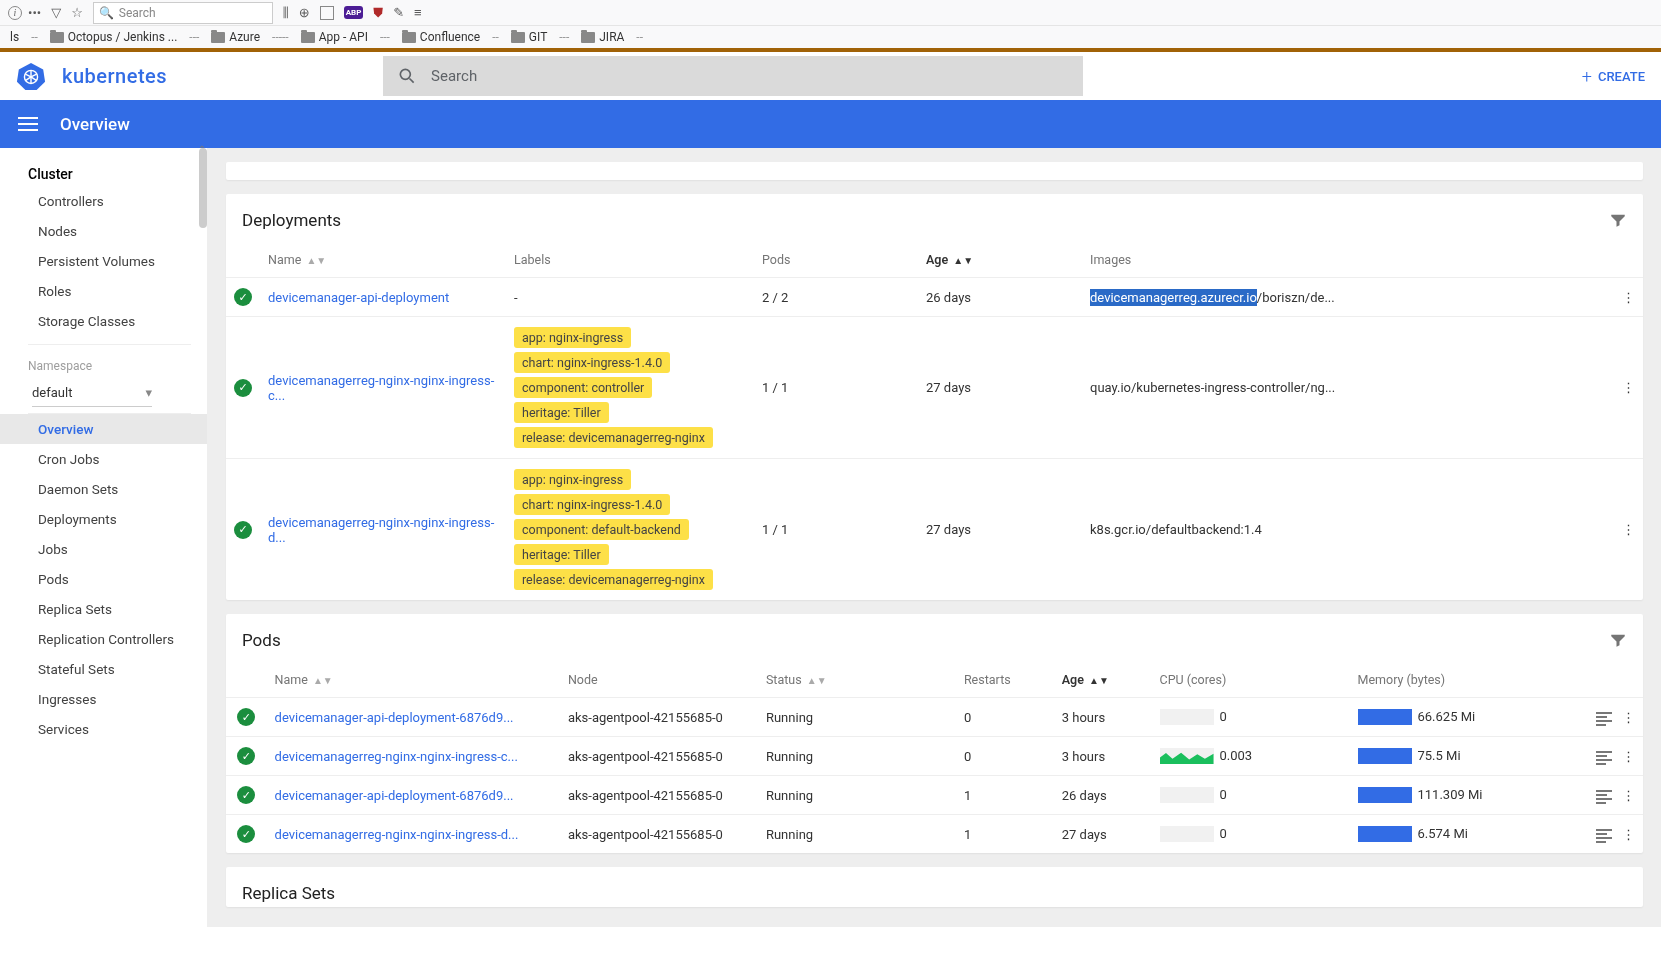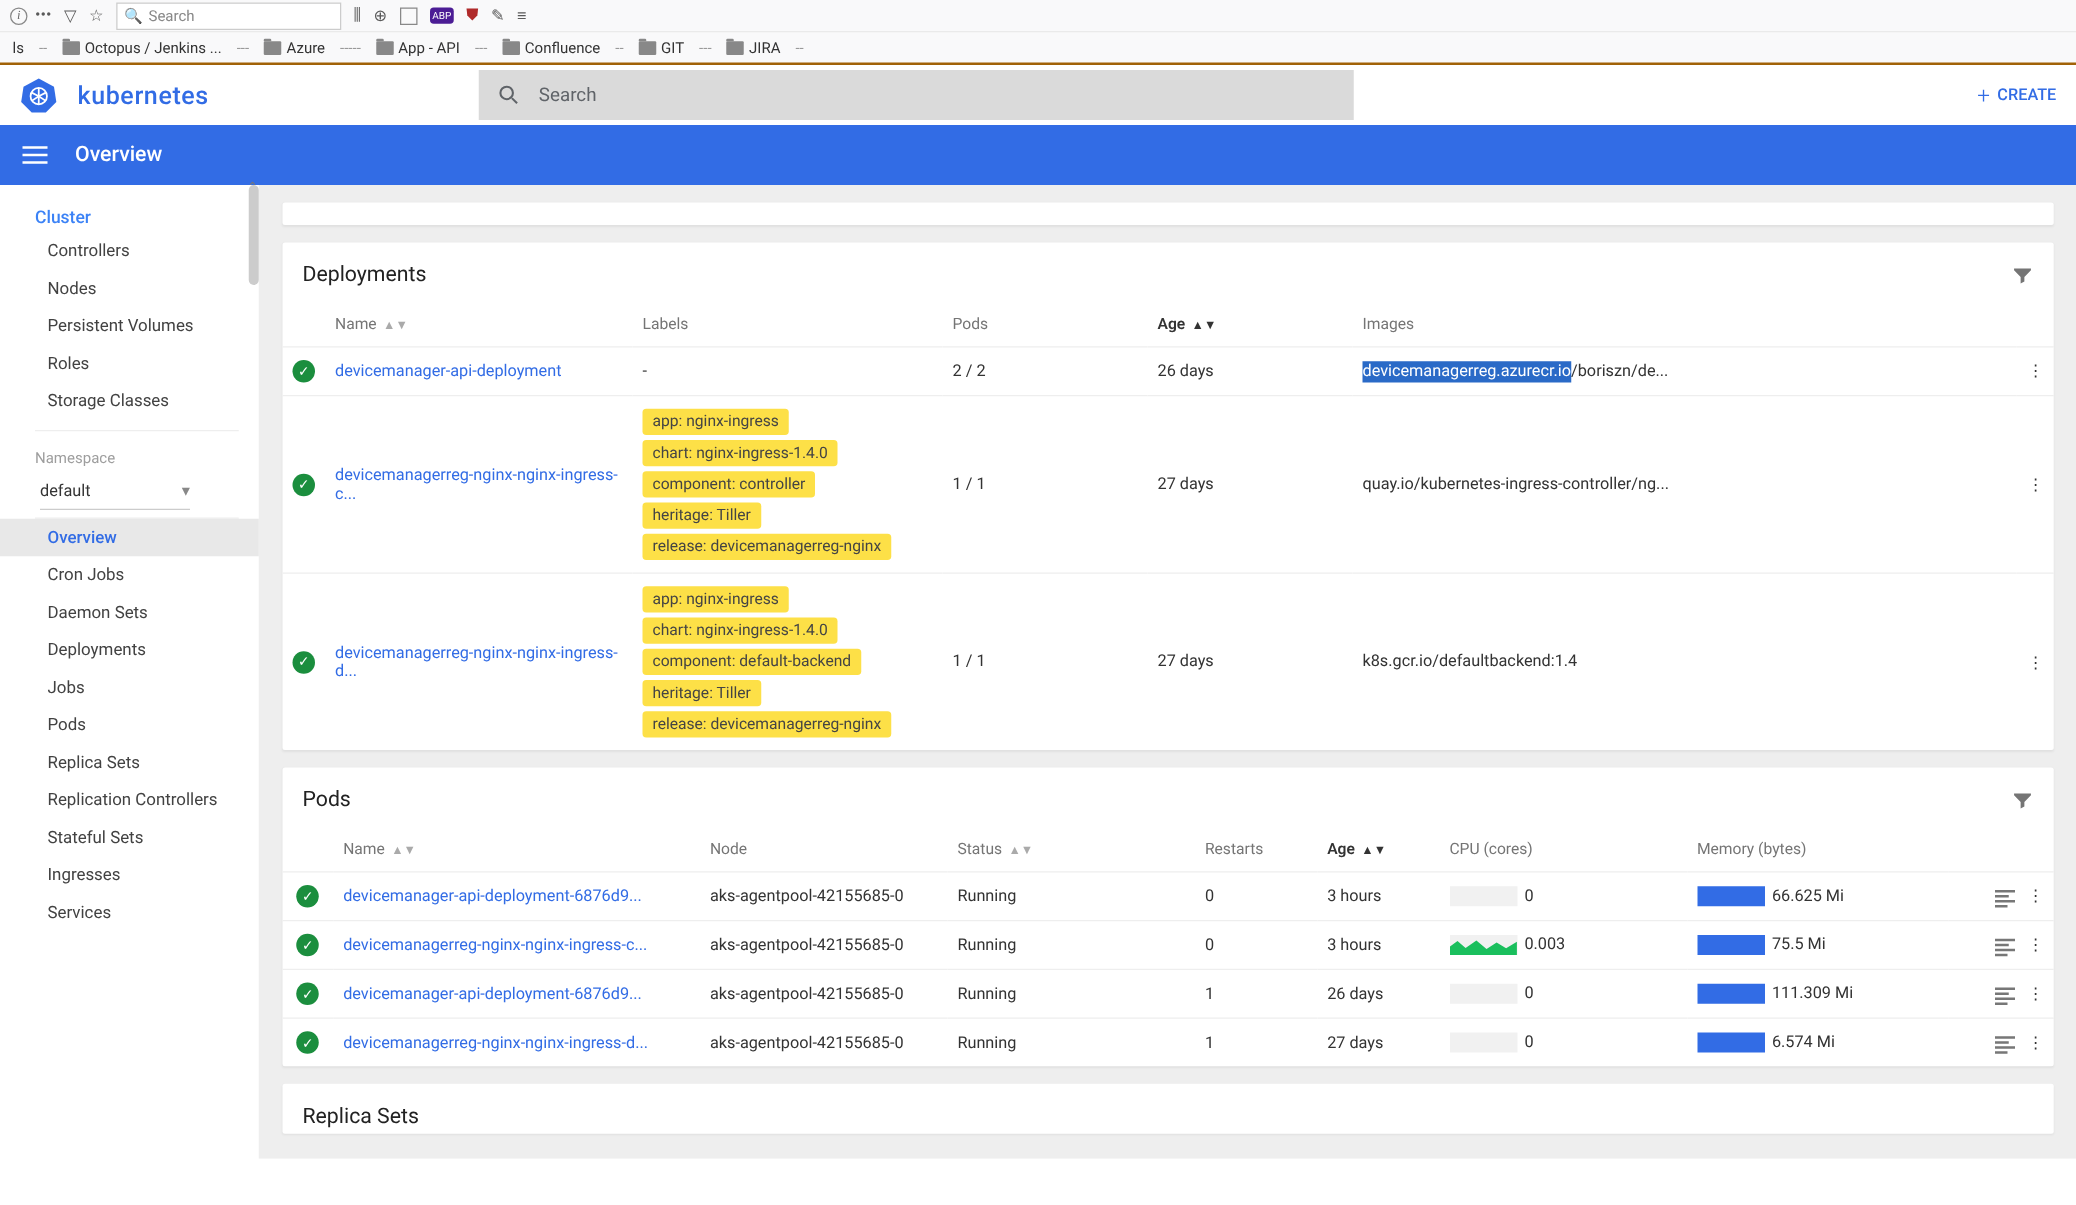--- a/index.html
+++ b/index.html
@@ -2,40 +2,40 @@
 <html><head>
 <meta charset="utf-8">
 <style>
   *{box-sizing:border-box;margin:0;padding:0;font-family:Roboto,Arial,sans-serif}
   body{background:#fff;color:#2b2b2b;font-size:13px;width:1661px}
   .browser-chrome{height:26px;background:#f9f9fa;border-bottom:1px solid #e5e5e5;display:flex;align-items:center;padding:0 8px;gap:6px}
   .url-icon{width:14px;height:14px;border:1px solid #888;border-radius:50%;display:inline-flex;align-items:center;justify-content:center;font-size:10px;color:#666;font-style:italic;font-family:serif}
   .url{color:#777;font-size:13px;flex:1}
   .chrome-icons{display:flex;gap:10px;align-items:center;color:#5a5a5a}
   .chrome-search{width:180px;height:22px;border:1px solid #ccc;background:#fff;display:flex;align-items:center;padding:0 6px;gap:4px;color:#888;font-size:12px}
-  .bookmarks-bar{height:26px;background:#f9f9fa;border-bottom:2px solid #a16207;display:flex;align-items:center;padding:0 4px;gap:2px;font-size:12px;color:#333}
+  .bookmarks-bar{height:26px;background:#f9f9fa;border-bottom:4px solid #a16207;display:flex;align-items:center;padding:0 4px;gap:2px;font-size:12px;color:#333}
   .bm-item{display:flex;align-items:center;gap:4px;padding:2px 6px;cursor:pointer}
   .bm-sep{color:#999;padding:0 4px}
   .folder-icon{width:14px;height:11px;background:#888;border-radius:1px;position:relative;display:inline-block}
   .folder-icon::before{content:"";position:absolute;top:-2px;left:0;width:6px;height:2px;background:#888;border-radius:1px 1px 0 0}
   .app-topbar{height:48px;background:#fff;display:flex;align-items:center;padding:0 16px;gap:16px}
   .k8s-logo{width:30px;height:30px;display:inline-block}
   .k8s-wordmark{color:#326ce5;font-weight:500;font-size:20px;letter-spacing:.5px}
   .topbar-search{flex:0 0 700px;margin-left:200px;height:40px;background:#dadada;display:flex;align-items:center;padding:0 14px;gap:14px;color:#5f6368}
   .topbar-spacer{flex:1}
   .create-btn{color:#326ce5;font-weight:500;font-size:13px;display:flex;align-items:center;gap:6px;cursor:pointer}
   .blue-bar{height:48px;background:#326ce5;color:#fff;display:flex;align-items:center;padding:0 18px;gap:22px}
   .hamburger{width:20px;height:14px;display:flex;flex-direction:column;justify-content:space-between;cursor:pointer}
   .hamburger div{height:2px;background:#fff}
   .blue-title{font-size:17px;font-weight:500}
   .main{display:flex}
   .sidebar{width:208px;border-right:1px solid #eee;padding:6px 0 20px;position:relative}
   .scroll-hint{position:absolute;top:0;right:0;width:8px;height:80px;background:#ccc;border-radius:4px}
   .scroll-up{position:absolute;top:-4px;right:0;width:10px;text-align:center;color:#777;font-size:10px}
-  .side-section{padding:12px 0 4px 28px;font-weight:500;color:#3b82f6;font-size:14px}
+  .side-section{padding:12px 0 4px 28px;font-weight:500;color:#000000;font-size:14px}
   .side-item{padding:7px 0 7px 38px;color:#424242;font-size:13.5px;cursor:pointer}
   .side-item.active{background:#e8e8e8;color:#326ce5;font-weight:500}
   .ns-label{padding:14px 0 2px 28px;color:#9e9e9e;font-size:12px}
   .ns-select{margin:4px 0 6px 32px;width:120px;border-bottom:1px solid #ccc;padding:6px 0;color:#333;font-size:13px;display:flex;align-items:center;justify-content:space-between;cursor:pointer}
   .ns-divider{border-top:1px solid #eee;margin:8px 16px 0 28px}
   .content{flex:1;background:#eee;padding:0 18px 20px 18px}
   .card{background:#fff;margin-top:14px;border-radius:2px;box-shadow:0 1px 2px rgba(0,0,0,.06)}
   .card.stub{height:18px}
   .card-header{display:flex;align-items:center;justify-content:space-between;padding:16px 16px 12px}
   .card-title{font-size:17px;color:#222}
@@ -87,21 +87,21 @@
     <span>•••</span>
     <span>▽</span>
     <span>☆</span>
     <div class="chrome-search">
       <span>🔍</span>
       <span>Search</span>
     </div>
     <span>⫼</span>
     <span>⊕</span>
     <span style="border:1px solid #888;width:14px;height:14px;display:inline-block"></span>
-    <span style="background:#4c1d95;color:#fff;font-size:8px;padding:2px 2px;border-radius:3px;font-weight:normal">ABP</span>
+    <span style="background:#4c1d95;color:#fff;font-size:8px;padding:2px 2px;border-radius:3px;font-weight:bold">ABP</span>
     <span style="color:#b02a2a">⛊</span>
     <span style="color:#5a5a5a">✎</span>
     <span>≡</span>
   </div>
 </div>
 
 <div class="bookmarks-bar">
   <span class="bm-item">
       <span>ls</span>
     </span>

